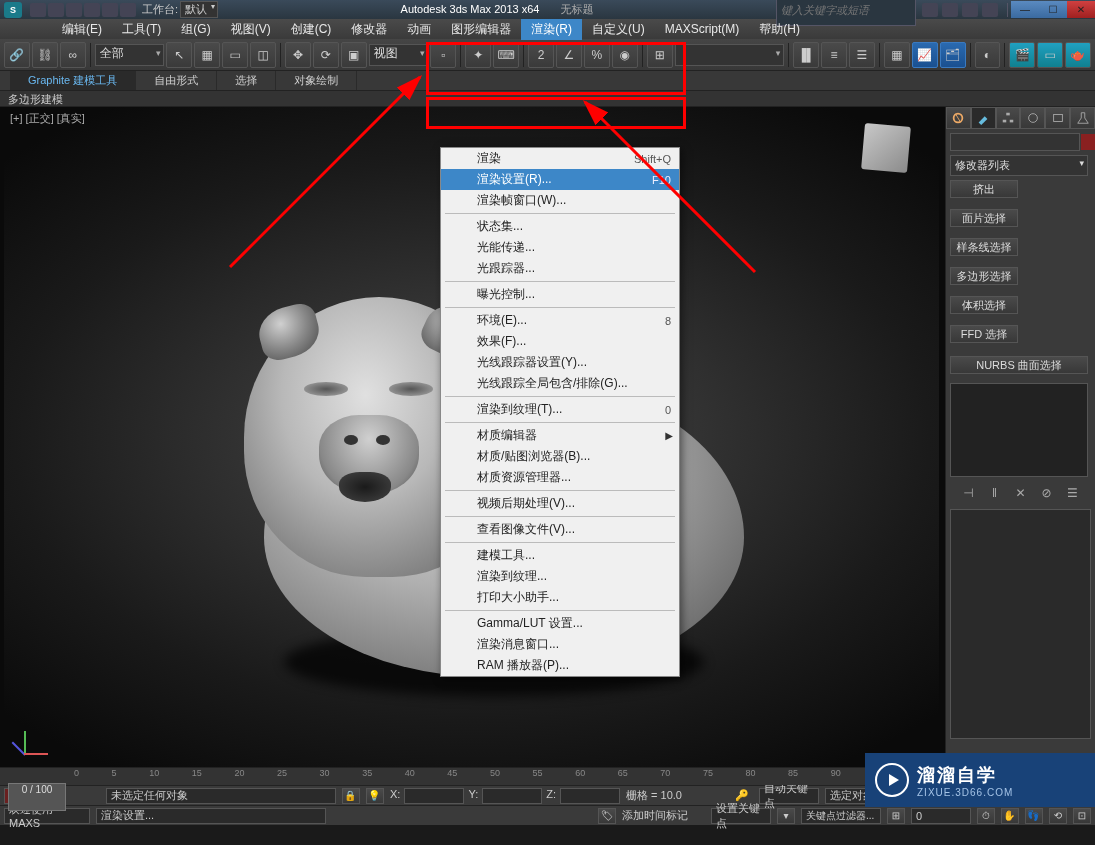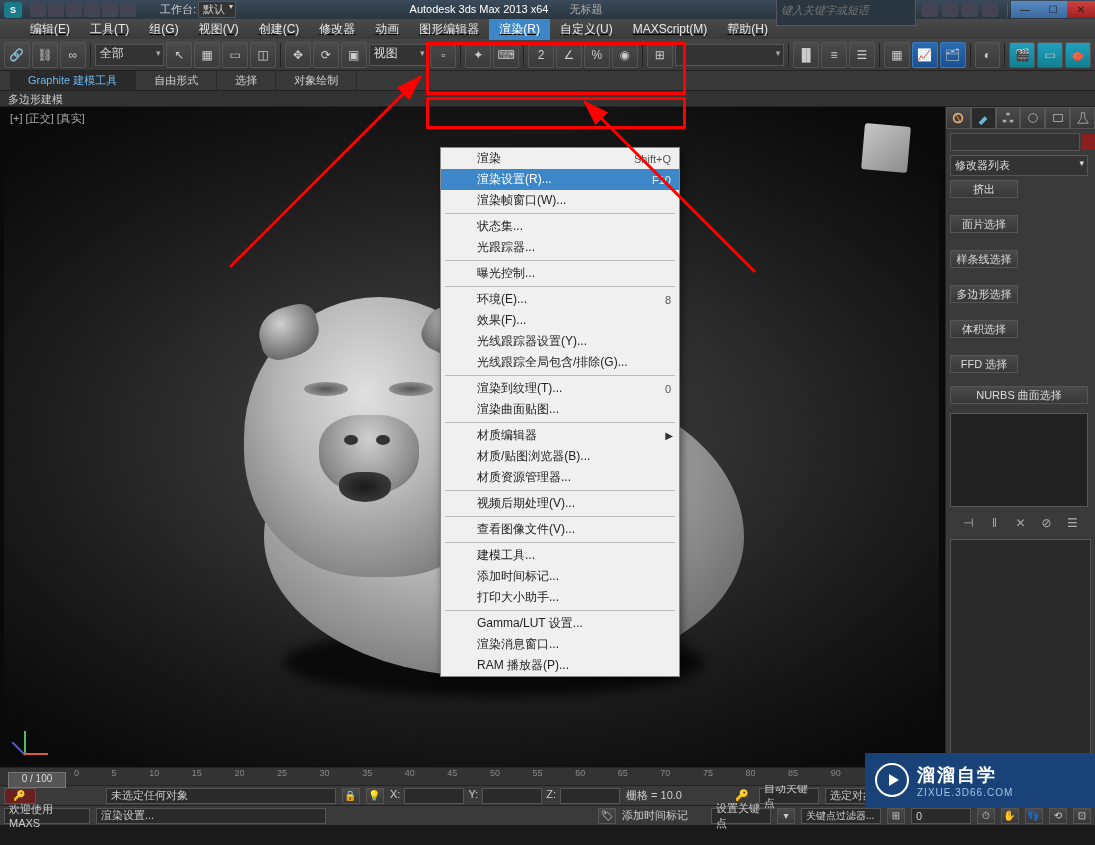--- a/index.html
+++ b/index.html
@@ -3,38 +3,38 @@
 <meta charset="utf-8">
 <style>
 * { margin: 0; padding: 0; box-sizing: border-box; font-family: "Microsoft YaHei", Arial, sans-serif; }
 body { background: #1a1a1a; width: 1095px; height: 845px; overflow: hidden; position: relative; }
 
 
 .titlebar { height: 19px; background: linear-gradient(#3a4a5a,#2a3640); display: flex; align-items: center; color: #ccc; font-size: 11px; }
 .titlebar .app-icon { width: 18px; height: 16px; background: #1a7a8a; border-radius: 3px; margin: 0 4px; display:flex;align-items:center;justify-content:center;color:#fff;font-size:9px;font-weight:bold; }
 .titlebar .qat { display: flex; gap: 2px; margin-left: 4px; }
 .titlebar .qat-btn { width: 16px; height: 14px; background: #445; border-radius: 2px; }
-.titlebar .ws-label { margin-left: 24px; font-size: 11px; color: #ccc; }
+.titlebar .ws-label { margin-left: 6px; font-size: 11px; color: #ccc; }
 .titlebar .ws-combo { background: #333; border: 1px solid #555; padding: 0 10px 0 4px; font-size: 11px; color: #ccc; margin-left: 2px; position: relative; }
 .titlebar .ws-combo::after { content: "▾"; position: absolute; right: 2px; font-size: 8px; }
 .titlebar .title-center { flex: 1; text-align: center; color: #d0d0d0; }
 .titlebar .title-center .prod { color: #fff; font-weight: normal; }
 .titlebar .title-center .untitled { color: #aaa; margin-left: 18px; }
 .titlebar .search { width: 140px; height: 32px; background: #2a3640; border: 1px solid #556; color: #8aa; font-size: 11px; padding: 0 4px; font-style: italic; }
 .titlebar .tb-icons { display: flex; gap: 4px; margin: 0 6px; }
 .titlebar .tb-ico { width: 16px; height: 14px; background: #445; border-radius: 2px; }
 .titlebar .win-controls { display: flex; }
 .titlebar .win-btn { width: 28px; height: 17px; display: flex; align-items: center; justify-content: center; color: #222; font-size: 10px; }
 .win-min { background: linear-gradient(#5a8ac0,#3a6aa0); }
 .win-max { background: linear-gradient(#5a8ac0,#3a6aa0); }
 .win-close { background: linear-gradient(#d04040,#a02020); color: #fff; }
 .titlebar .divider { width:1px; height:14px; background:#556; margin:0 3px;}
 
 
-.menubar { height: 20px; background: linear-gradient(#4a4a4a,#3a3a3a); display: flex; align-items: center; padding-left: 20px; text-decoration: underline; }
+.menubar { height: 20px; background: linear-gradient(#4a4a4a,#3a3a3a); display: flex; align-items: center; padding-left: 52px; }
 .menubar .mitem { padding: 2px 10px; color: #e8e8e8; font-size: 12px; cursor: default; }
 .menubar .mitem.active { background: #3d87c8; color: #fff; }
 
 
 .maintoolbar { height: 32px; background: linear-gradient(#454545,#383838); border-bottom: 1px solid #222; display: flex; align-items: center; padding: 0 4px; gap: 2px; }
 .tbtn { width: 26px; height: 26px; background: linear-gradient(#4a4a4a,#3a3a3a); border: 1px solid #555; border-radius: 2px; display: flex; align-items: center; justify-content: center; color: #ccc; font-size: 12px; }
 .tbtn.blue { background: linear-gradient(#2a6ab0,#1a5090); border-color:#3a7ac0; }
 .tbtn.cyan { background: linear-gradient(#20a0c0,#108090); }
 .tsep { width: 1px; height: 24px; background: #222; margin: 0 2px; }
 .tcombo { height: 22px; background: #333; border: 1px solid #555; color: #ddd; font-size: 12px; padding: 0 14px 0 4px; position: relative;}
@@ -76,21 +76,21 @@
 
 .cmdpanel { position: absolute; right: 0; top: 0; width: 150px; height: 660px; background: #3a3a3a; border-left: 1px solid #222; }
 .cmd-tabs { display: flex; height: 22px; background: #444; }
 .cmd-tab { flex: 1; border: 1px solid #555; background: linear-gradient(#4a4a4a,#383838); display:flex;align-items:center;justify-content:center; }
 .cmd-tab.active { background:#2a2a2a; }
 .cmd-tab svg { width:14px; height:14px;}
 .panel-combo { width: 130px; height: 18px; background: #333; border: 1px solid #555; margin: 4px; position:relative;}
 .panel-combo.red::after { content:""; position:absolute; right:-16px; top:0; width:14px; height:16px; background:#8a2020;}
 .panel-label { width: 138px; background: #333; color: #ddd; font-size: 11px; padding: 2px 4px; margin: 0 4px; border:1px solid #555; position:relative;}
 .panel-label::after{content:"▾"; position:absolute;right:3px;font-size:9px;}
-.modbtns { display: flex; flex-wrap: wrap; gap: 17px; padding: 4px; }
+.modbtns { display: flex; flex-wrap: wrap; gap: 11px; padding: 4px; }
 .modbtn { width: 68px; height: 18px; background: linear-gradient(#4a4a4a,#383838); border: 1px solid #555; color: #ddd; font-size: 11px; display: flex; align-items: center; justify-content: center; }
 .modbtn.wide { width: 138px; }
 .mod-preview { width: 138px; height: 94px; background: #222; border: 1px solid #555; margin: 4px; }
 .mod-icons { display: flex; gap: 8px; justify-content: center; padding: 4px; }
 .mod-ico { width: 18px; height: 16px; color: #aaa; font-size: 12px; display:flex;align-items:center;justify-content:center; }
 .mod-stack { height: 230px; background: #2a2a2a; border: 1px solid #555; margin: 4px; }
 
 
 .dropdown { position: absolute; left: 440px; top: 40px; width: 240px; background: #f0f0f0; border: 1px solid #888; box-shadow: 2px 2px 8px rgba(0,0,0,0.5); z-index: 100; }
 .dropdown .dd-item { display: flex; align-items: center; padding: 2px 8px 2px 36px; font-size: 12px; color: #222; position: relative; }
@@ -99,21 +99,21 @@
 .dropdown .dd-item.hl .dd-shortcut { color:#eef;}
 .dropdown .dd-sep { height: 1px; background: #bbb; margin: 2px 4px; }
 .dropdown .dd-arrow { position:absolute; right:6px; font-size:10px; color:#333;}
 
 
 .annot-box { position: absolute; border: 3px solid #f00; background: transparent; z-index: 200; pointer-events: none; }
 .annot-arrow { position: absolute; z-index: 200; pointer-events: none; }
 
 
 .timeline-area { height: 18px; background: #333; display: flex; align-items: center; font-size: 10px; color: #999; position: relative; border-top:1px solid #222;}
-.time-slider { position:absolute; left:8px; top:4px; width:58px; height:16px; background:#555; border:1px solid #777; color:#ddd; font-size:10px; text-align:center;}
+.time-slider { position:absolute; left:8px; top:15px; width:58px; height:28px; background:#555; border:1px solid #777; color:#ddd; font-size:10px; text-align:center;}
 .time-ticks { position:absolute; left:70px; right:160px; height:100%; display:flex; justify-content:space-between; padding:0 4px;}
 .time-ticks span { font-size:9px; color:#888;}
 
 
 .statusrows { background:#3a3a3a;}
 .statusrow { height: 20px; background: #3a3a3a; border-top: 1px solid #222; display: flex; align-items: center; font-size: 11px; color: #ccc; gap: 6px; padding: 0 4px; }
 .sr-box { background: #2a2a2a; border: 1px solid #555; padding: 1px 4px; min-width: 60px; height:16px; display:flex; align-items:center;}
 .sr-btn { width: 18px; height: 16px; background: linear-gradient(#4a4a4a,#383838); border:1px solid #555; display:flex;align-items:center;justify-content:center;color:#ccc;font-size:10px;}
 .sr-xyz { display:flex; gap:4px;}
 .sr-label { color:#ccc; font-size:11px;}
@@ -319,20 +319,23 @@
         <span class="dd-shortcut">F10</span>
       </div>
       <div class="dd-item">
         <span>渲染帧窗口(W)...</span>
       </div>
       <div class="dd-sep"></div>
       <div class="dd-item">
         <span>状态集...</span>
       </div>
       <div class="dd-item">
+        <span>光能传递...</span>
+      </div>
+      <div class="dd-item">
         <span>光跟踪器...</span>
       </div>
       <div class="dd-sep"></div>
       <div class="dd-item">
         <span>曝光控制...</span>
       </div>
       <div class="dd-sep"></div>
       <div class="dd-item">
         <span>环境(E)...</span>
         <span class="dd-shortcut">8</span>
@@ -344,23 +347,20 @@
         <span>光线跟踪器设置(Y)...</span>
       </div>
       <div class="dd-item">
         <span>光线跟踪全局包含/排除(G)...</span>
       </div>
       <div class="dd-sep"></div>
       <div class="dd-item">
         <span>渲染到纹理(T)...</span>
         <span class="dd-shortcut">0</span>
       </div>
-      <div class="dd-item">
-        <span>渲染曲面贴图...</span>
-      </div>
       <div class="dd-sep"></div>
       <div class="dd-item">
         <span>材质编辑器</span>
         <span class="dd-arrow">▶</span>
       </div>
       <div class="dd-item">
         <span>材质/贴图浏览器(B)...</span>
       </div>
       <div class="dd-item">
         <span>材质资源管理器...</span>
@@ -371,21 +371,21 @@
       </div>
       <div class="dd-sep"></div>
       <div class="dd-item">
         <span>查看图像文件(V)...</span>
       </div>
       <div class="dd-sep"></div>
       <div class="dd-item">
         <span>建模工具...</span>
       </div>
       <div class="dd-item">
-        <span>添加时间标记...</span>
+        <span>渲染到纹理...</span>
       </div>
       <div class="dd-item">
         <span>打印大小助手...</span>
       </div>
       <div class="dd-sep"></div>
       <div class="dd-item">
         <span>Gamma/LUT 设置...</span>
       </div>
       <div class="dd-item">
         <span>渲染消息窗口...</span>

